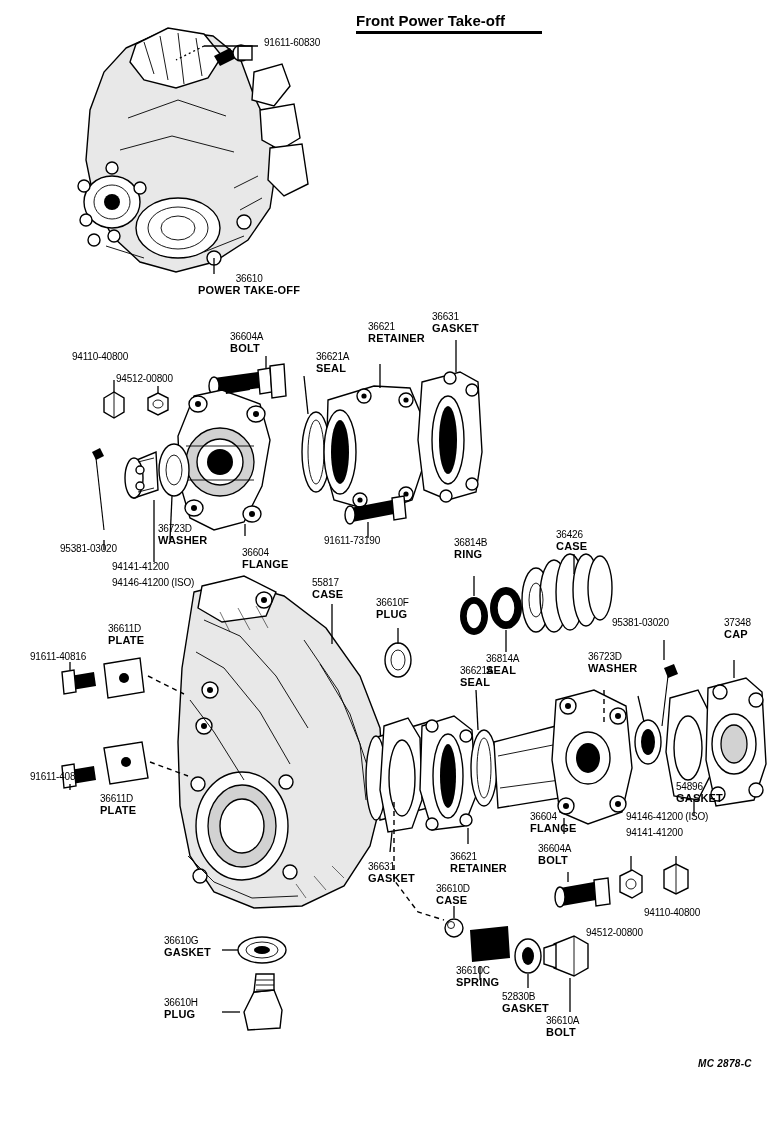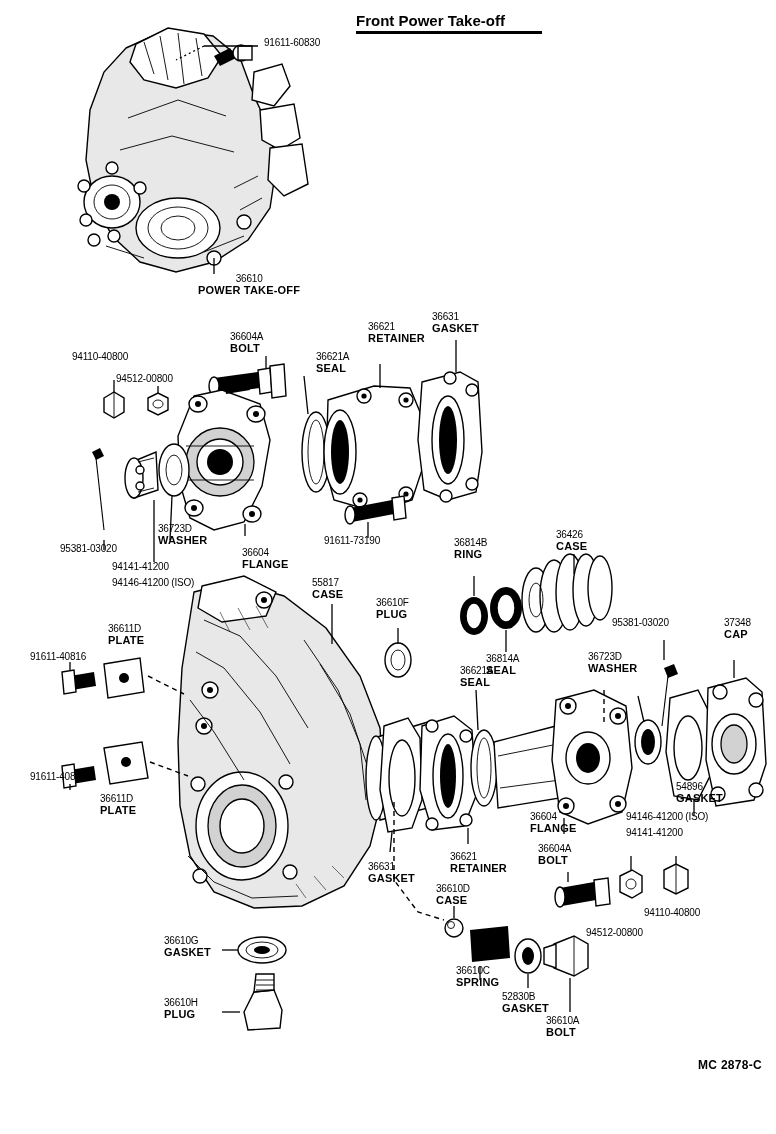--- a/index.html
+++ b/index.html
@@ -12,22 +12,22 @@
   .pn{font-size:10px;font-weight:normal;}
   .sub{font-size:11px;font-weight:bold;letter-spacing:0.2px;}
   .lbl .pn{display:block;}
   .lbl .sub{display:block;margin-top:1px;}
   .ctr{text-align:center;}
 
   #title-wrap{position:absolute;left:348px;top:12px;}
   #title-text{font-size:15px;font-weight:bold;letter-spacing:0px;}
   #title-rule{width:186px;height:3px;background:#000;margin-top:2px;}
 
-  #footer-code{position:absolute;left:690px;top:1058px;font-size:12px;
-               font-weight:bold;letter-spacing:0.3px;}
+  #footer-code{position:absolute;left:690px;top:1058px;font-size:10px;
+               font-weight:bold;letter-spacing:0.3px;font-style:italic;}
 
   svg{position:absolute;left:0;top:0;}
   .ln{stroke:#000;stroke-width:1.3;fill:none;}
   .ln2{stroke:#000;stroke-width:1.1;fill:none;}
   .dsh{stroke:#000;stroke-width:1.4;fill:none;stroke-dasharray:5 4;}
   .dot{stroke:#000;stroke-width:1.3;fill:none;stroke-dasharray:2 3;}
   .body-f{fill:#ffffff;stroke:#000;stroke-width:1.4;}
   .body-g{fill:#e8e8e8;stroke:#000;stroke-width:1.4;}
   .body-d{fill:#d2d2d2;stroke:#000;stroke-width:1.3;}
   .blk{fill:#000;}

